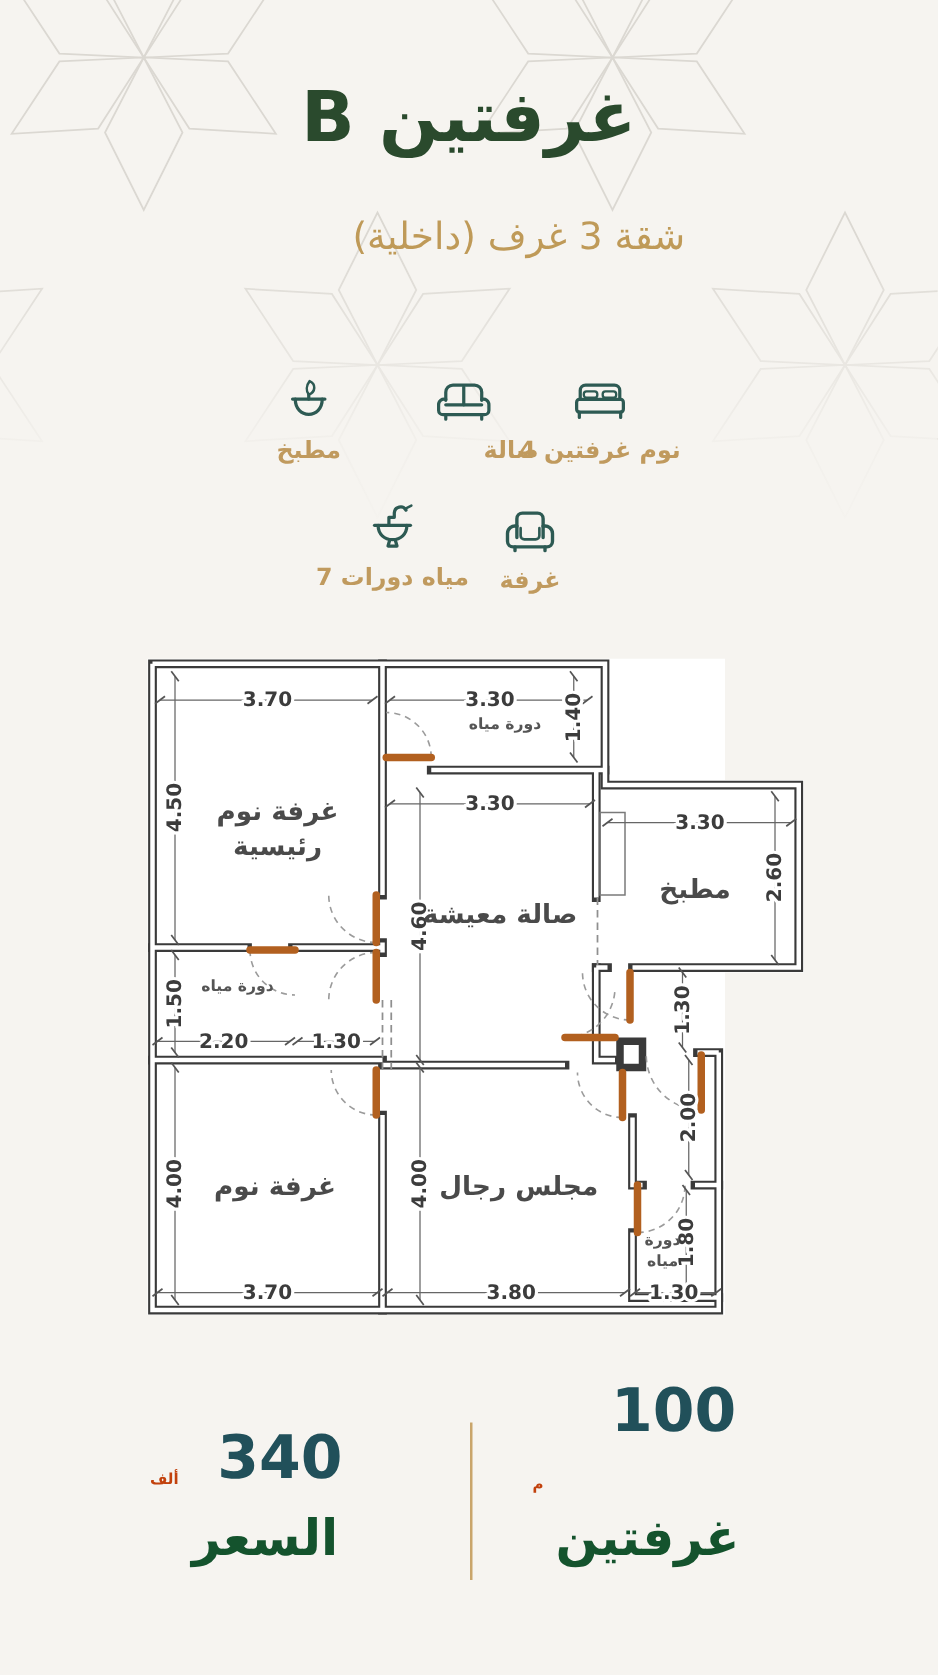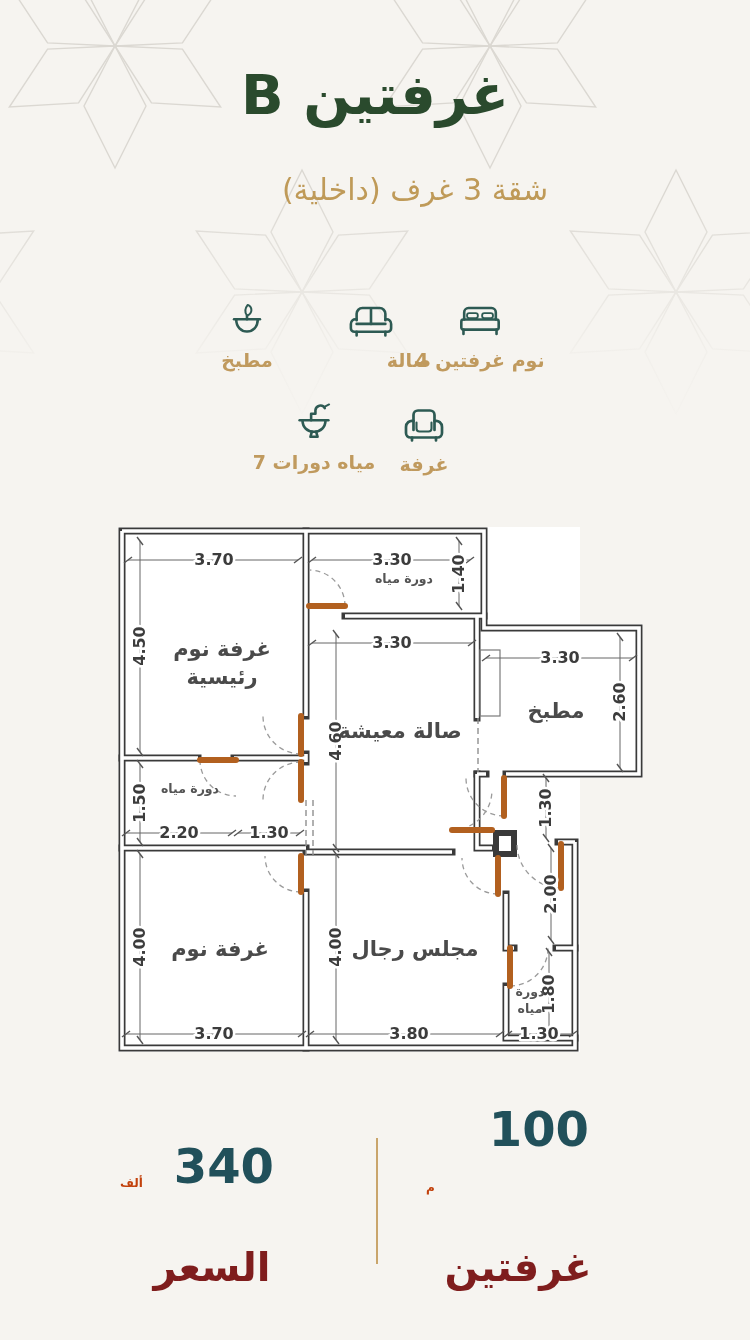--- a/index.html
+++ b/index.html
@@ -20,21 +20,21 @@
   .feat svg{display:block;margin:0 auto;}
   .feat-label{direction:rtl;font-size:19px;font-weight:bold;color:#c09a5e;margin-top:5px;white-space:nowrap;}
   
   .dim{font:600 16px "DejaVu Sans",sans-serif;fill:#3c3c3c;text-anchor:middle;
        paint-order:stroke;stroke:#ffffff;stroke-width:5px;stroke-linejoin:round;}
   .room{font:700 21px "DejaVu Sans",sans-serif;fill:#4a4a4a;text-anchor:middle;}
   .roomsm{font:700 12.5px "DejaVu Sans",sans-serif;fill:#555555;text-anchor:middle;}
   
   .stat-value{font-size:48px;font-weight:bold;color:#21505a;text-align:right;line-height:1.1;}
   .stat-unit{font-size:12px;font-weight:bold;color:#c2410c;}
-  .stat-label{font-size:40px;font-weight:bold;color:#7f1d1d;text-align:center;direction:rtl;margin-top:36px;}
+  .stat-label{font-size:40px;font-weight:bold;color:#14532d;text-align:center;direction:rtl;}
   .divider{width:2px;height:126px;background:#c9a56b;}
 </style>
 </head>
 <body>
 
 <svg class="abs patwrap" viewBox="0 0 750 470">
   <defs>
     <path id="arm" d="M0,0 L31,-60 L0,-122 L-31,-60 Z" fill="none" stroke="#dbd8d2" stroke-width="1.4"></path>
     <g id="star6">
       <use href="#arm"></use>

